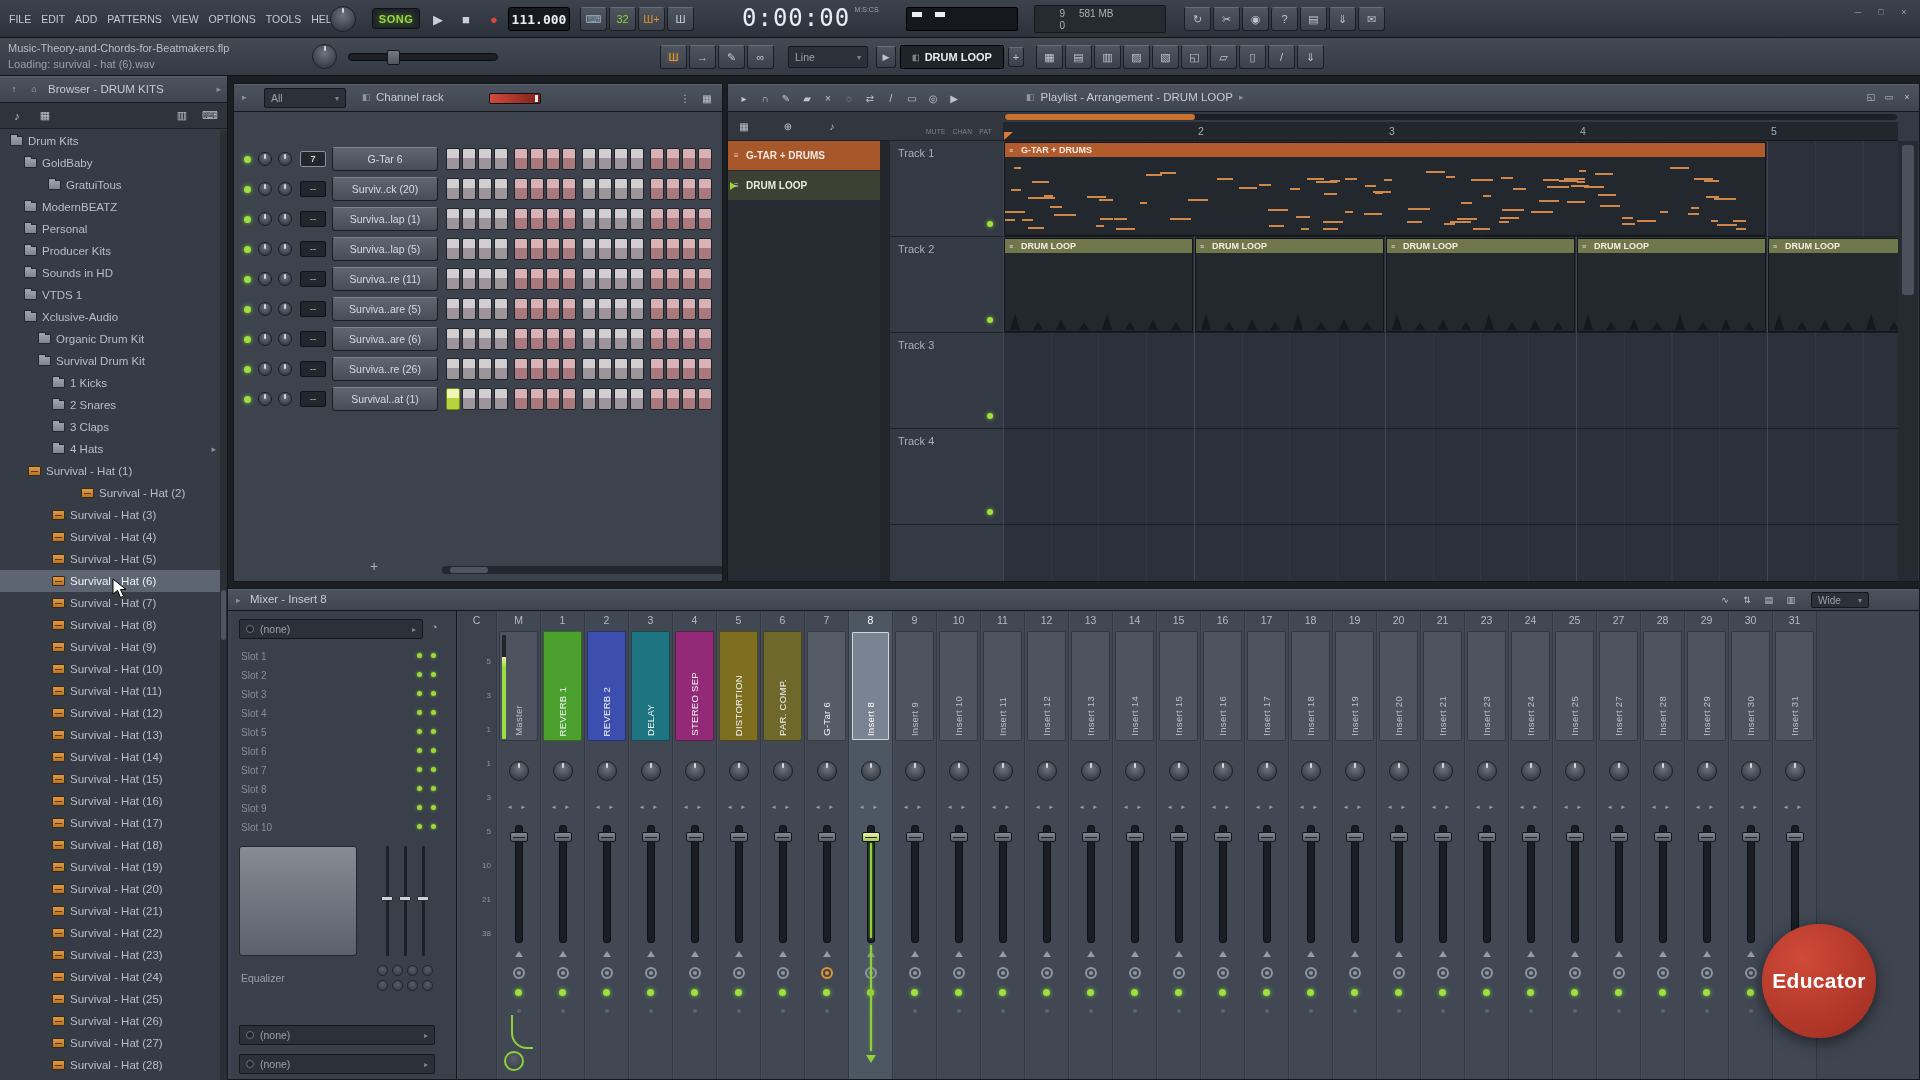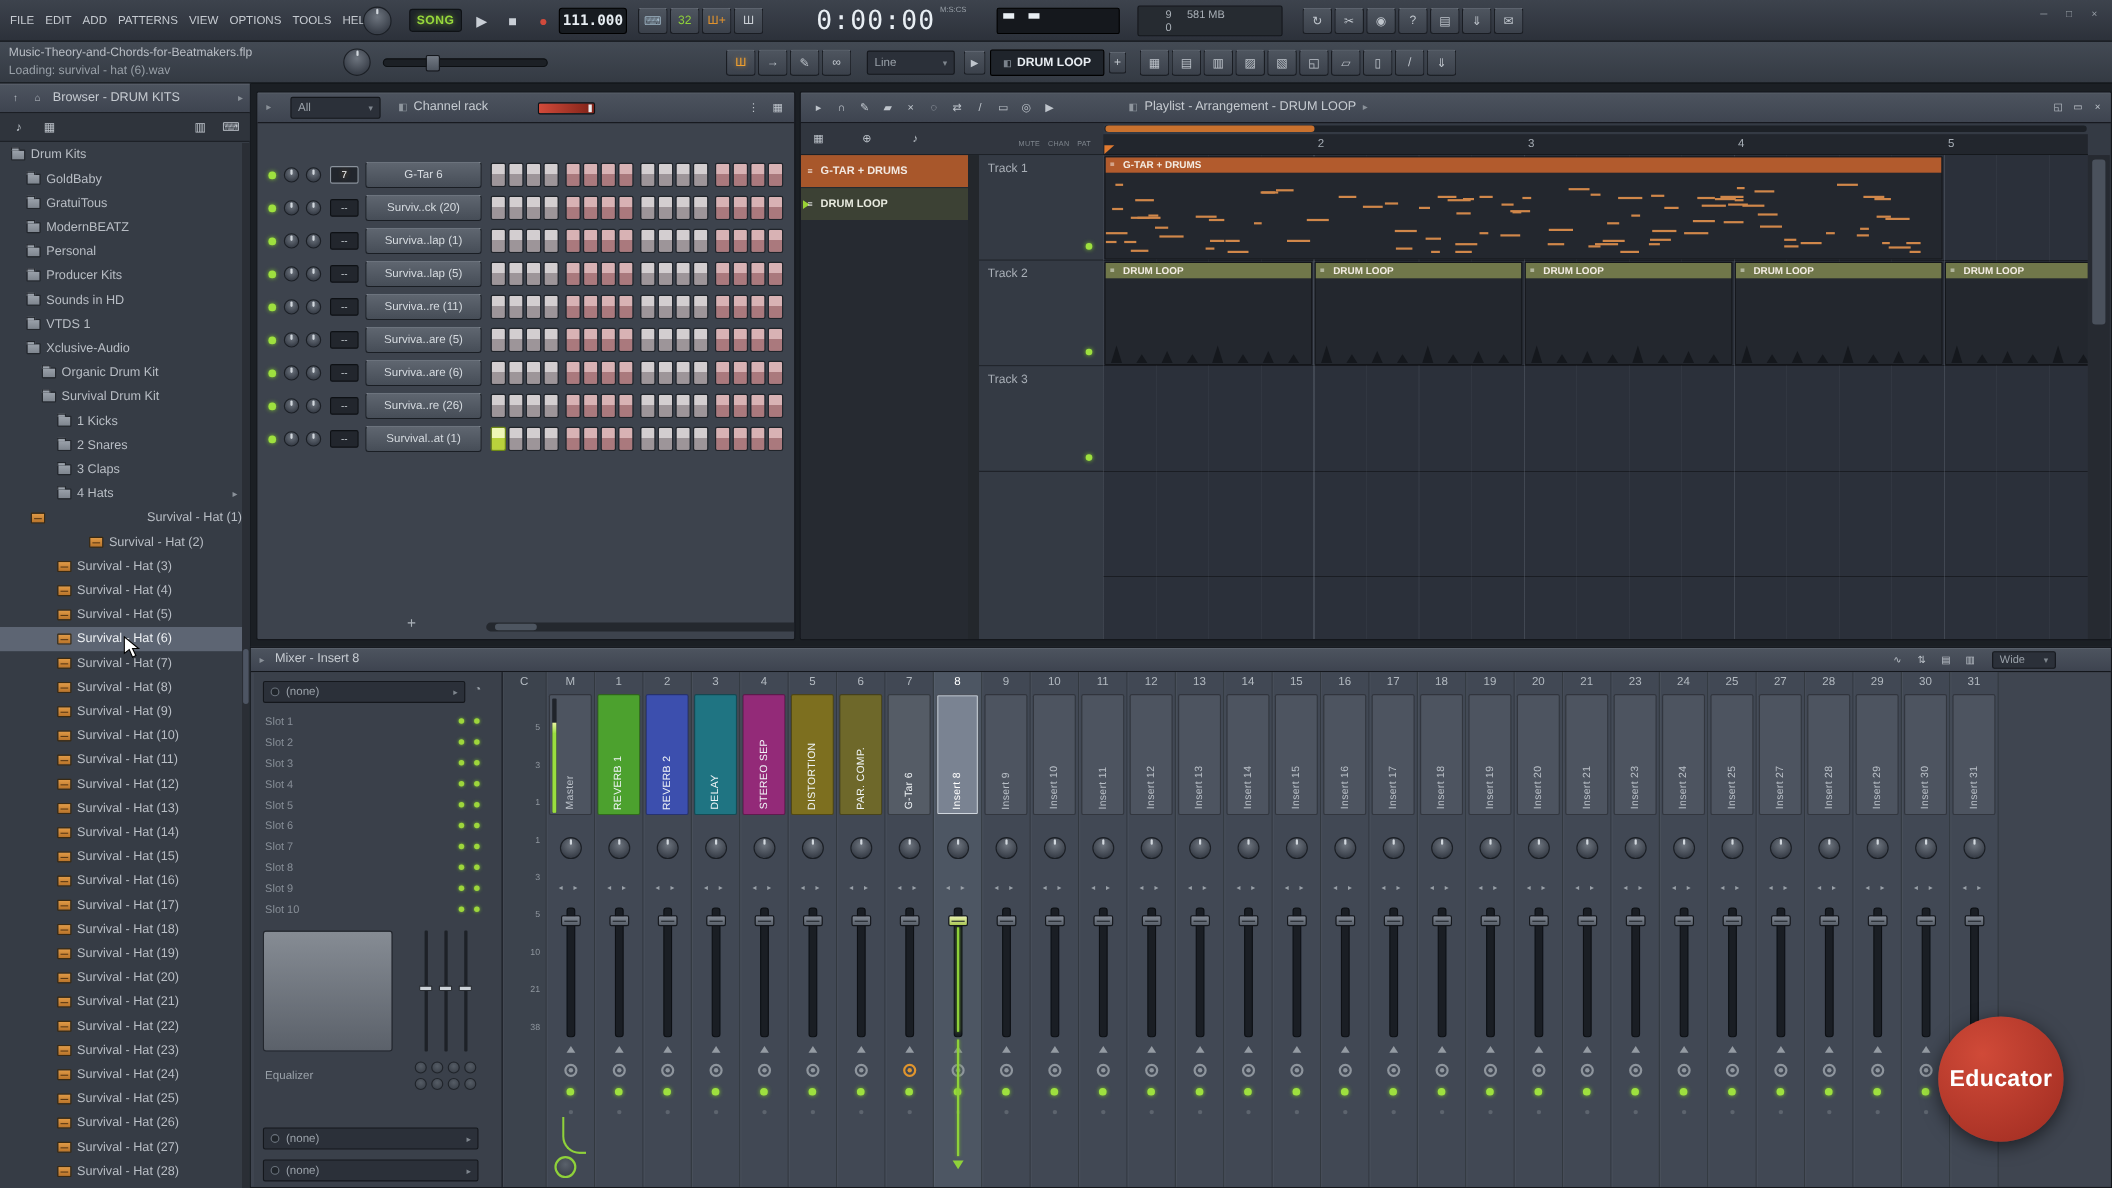--- a/index.html
+++ b/index.html
@@ -308,21 +308,21 @@
   </div>
   <div id="btree">
       <div class="bitem" style="padding-left: 10px;">
         <div class="bicon fold"></div>
         <div class="blabel">Drum Kits</div>
       </div>
       <div class="bitem" style="padding-left: 24px;">
         <div class="bicon fold"></div>
         <div class="blabel">GoldBaby</div>
       </div>
-      <div class="bitem" style="padding-left: 24px;">
+      <div class="bitem" style="padding-left: 24px; margin-left: 24px;">
         <div class="bicon fold"></div>
         <div class="blabel">GratuiTous</div>
       </div>
       <div class="bitem" style="padding-left: 24px;">
         <div class="bicon fold"></div>
         <div class="blabel">ModernBEATZ</div>
       </div>
       <div class="bitem" style="padding-left: 24px;">
         <div class="bicon fold"></div>
         <div class="blabel">Personal</div>
@@ -361,21 +361,21 @@
       </div>
       <div class="bitem" style="padding-left: 52px;">
         <div class="bicon fold"></div>
         <div class="blabel">3 Claps</div>
       </div>
       <div class="bitem" style="padding-left: 52px;">
         <div class="bicon fold"></div>
         <div class="blabel">4 Hats</div>
         <div class="bchev">▸</div>
       </div>
-      <div class="bitem" style="padding-left: 28px; justify-content: space-between;">
+      <div class="bitem" style="padding-left: 28px;">
         <div class="bicon file"></div>
         <div class="blabel">Survival - Hat (1)</div>
       </div>
       <div class="bitem" style="padding-left: 81px;">
         <div class="bicon file"></div>
         <div class="blabel">Survival - Hat (2)</div>
       </div>
       <div class="bitem" style="padding-left: 52px;">
         <div class="bicon file"></div>
         <div class="blabel">Survival - Hat (3)</div>
@@ -798,20 +798,24 @@
       <div class="trackhead" style="top: 0px;">
         <div class="tname">Track 1</div>
         <div class="led tled"></div>
       </div>
       <div class="trackhead" style="top: 96px;">
         <div class="tname">Track 2</div>
         <div class="led tled"></div>
       </div>
       <div class="trackhead" style="top: 192px;">
         <div class="tname">Track 3</div>
+        <div class="led tled"></div>
+      </div>
+      <div class="trackhead" style="top: 288px;">
+        <div class="tname">Track 4</div>
         <div class="led tled"></div>
       </div>
     </div>
   <div id="pl-grid">
       <div class="clip" style="left: 1px; top: 1px; width: 762px;">
         <div class="cliphd" style="background: rgb(178, 91, 45);">
           <div class="clipmenu">≡</div>
           <div class="cliptitle">G-TAR + DRUMS</div>
         </div>
         <div class="clipbody">

